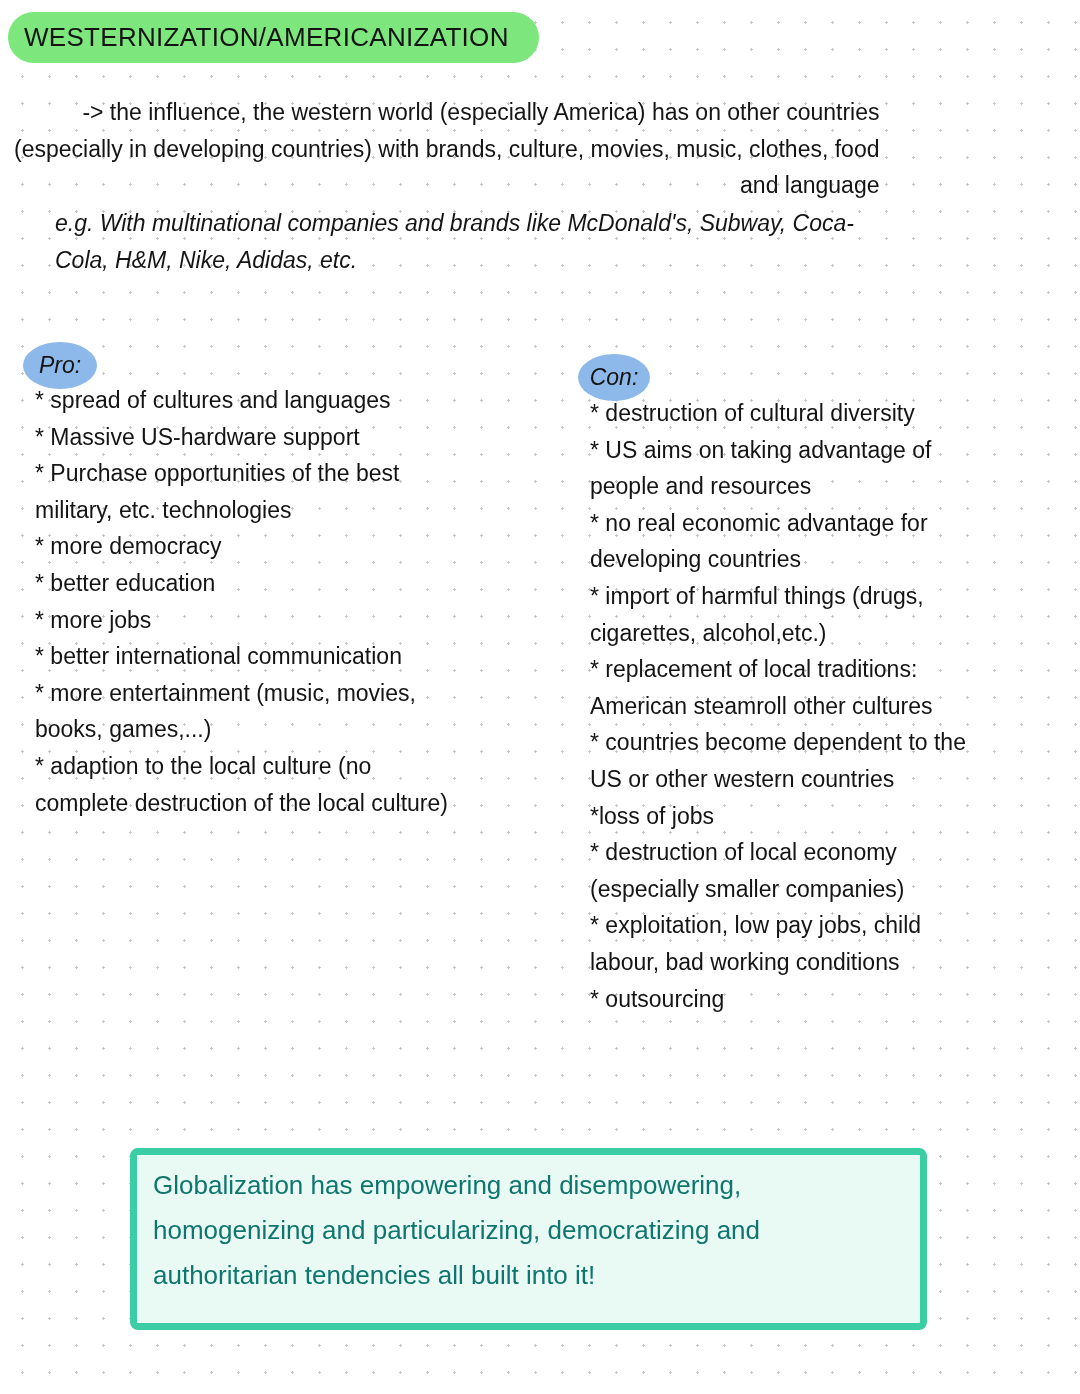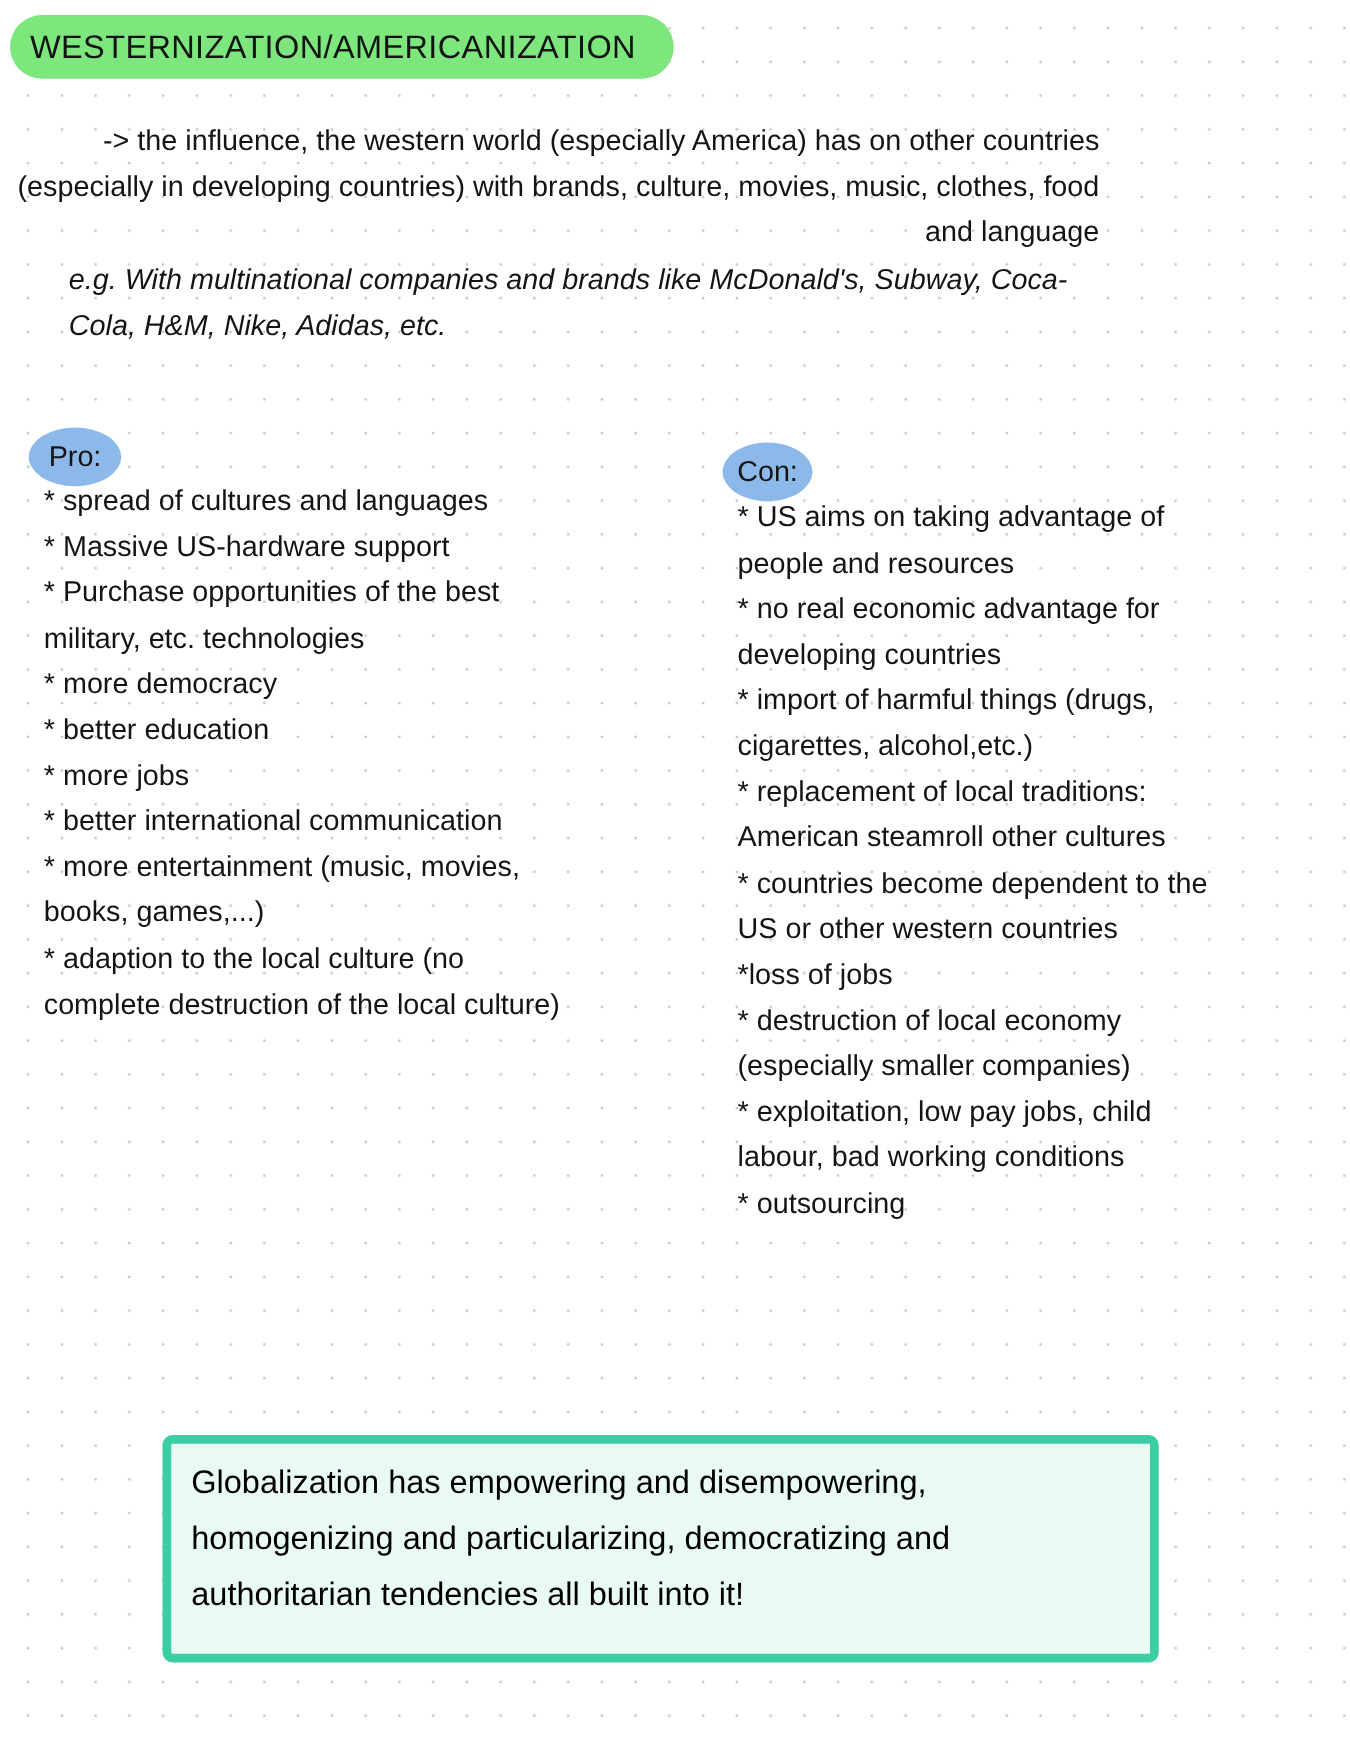--- a/index.html
+++ b/index.html
@@ -46,20 +46,21 @@
   #example{ left: 55px; top: 205px; font-style: italic; }
 
   .hl-ellipse {
     background: #8cb9ea;
     border-radius: 50%;
     display: flex;
     align-items: center;
     justify-content: center;
     font-size: 23px;
     white-space: pre;
+    font-style: italic;
   }
   #pro-head { left: 23px;  top: 342px; width: 74px; height: 47px; }
   #con-head { left: 578px; top: 354px; width: 72px; height: 47px; }
 
   .bullet-list { }
   #pro-list { left: 35px;  top: 382px; width: 540px; }
   #con-list { left: 590px; top: 395px; width: 490px; }
   .list-item {
     white-space: pre;
     font-size: 23px;
@@ -74,21 +75,21 @@
     box-sizing: border-box;
     border: 7px solid #3bcda4;
     border-radius: 8px;
     background: #e9faf4;
     padding: 8px 14px 0 16px;
   }
   #quote-text {
     white-space: pre;
     font-size: 26px;
     line-height: 45px;
-    color: #000000;
+    color: #0f766e;
   }
 </style>
 </head>
 <body>
 
 <div class="abs pill-title">WESTERNIZATION/AMERICANIZATION</div>
 
 <div id="intro" class="abs text-block">-&gt; the influence, the western world (especially America) has on other countries
 (especially in developing countries) with brands, culture, movies, music, clothes, food
 and language</div>
@@ -113,20 +114,21 @@
 books, games,...)</div>
     <div class="list-item">* adaption to the local culture (no
 complete destruction of the local culture)</div>
   </div>
 
 <div id="con-head" class="abs hl-ellipse">
   <span>Con:</span>
 </div>
 
 <div id="con-list" class="abs bullet-list">
+    <div class="list-item">* destruction of cultural diversity</div>
     <div class="list-item">* US aims on taking advantage of
 people and resources</div>
     <div class="list-item">* no real economic advantage for
 developing countries</div>
     <div class="list-item">* import of harmful things (drugs,
 cigarettes, alcohol,etc.)</div>
     <div class="list-item">* replacement of local traditions:
 American steamroll other cultures</div>
     <div class="list-item">* countries become dependent to the
 US or other western countries</div>

